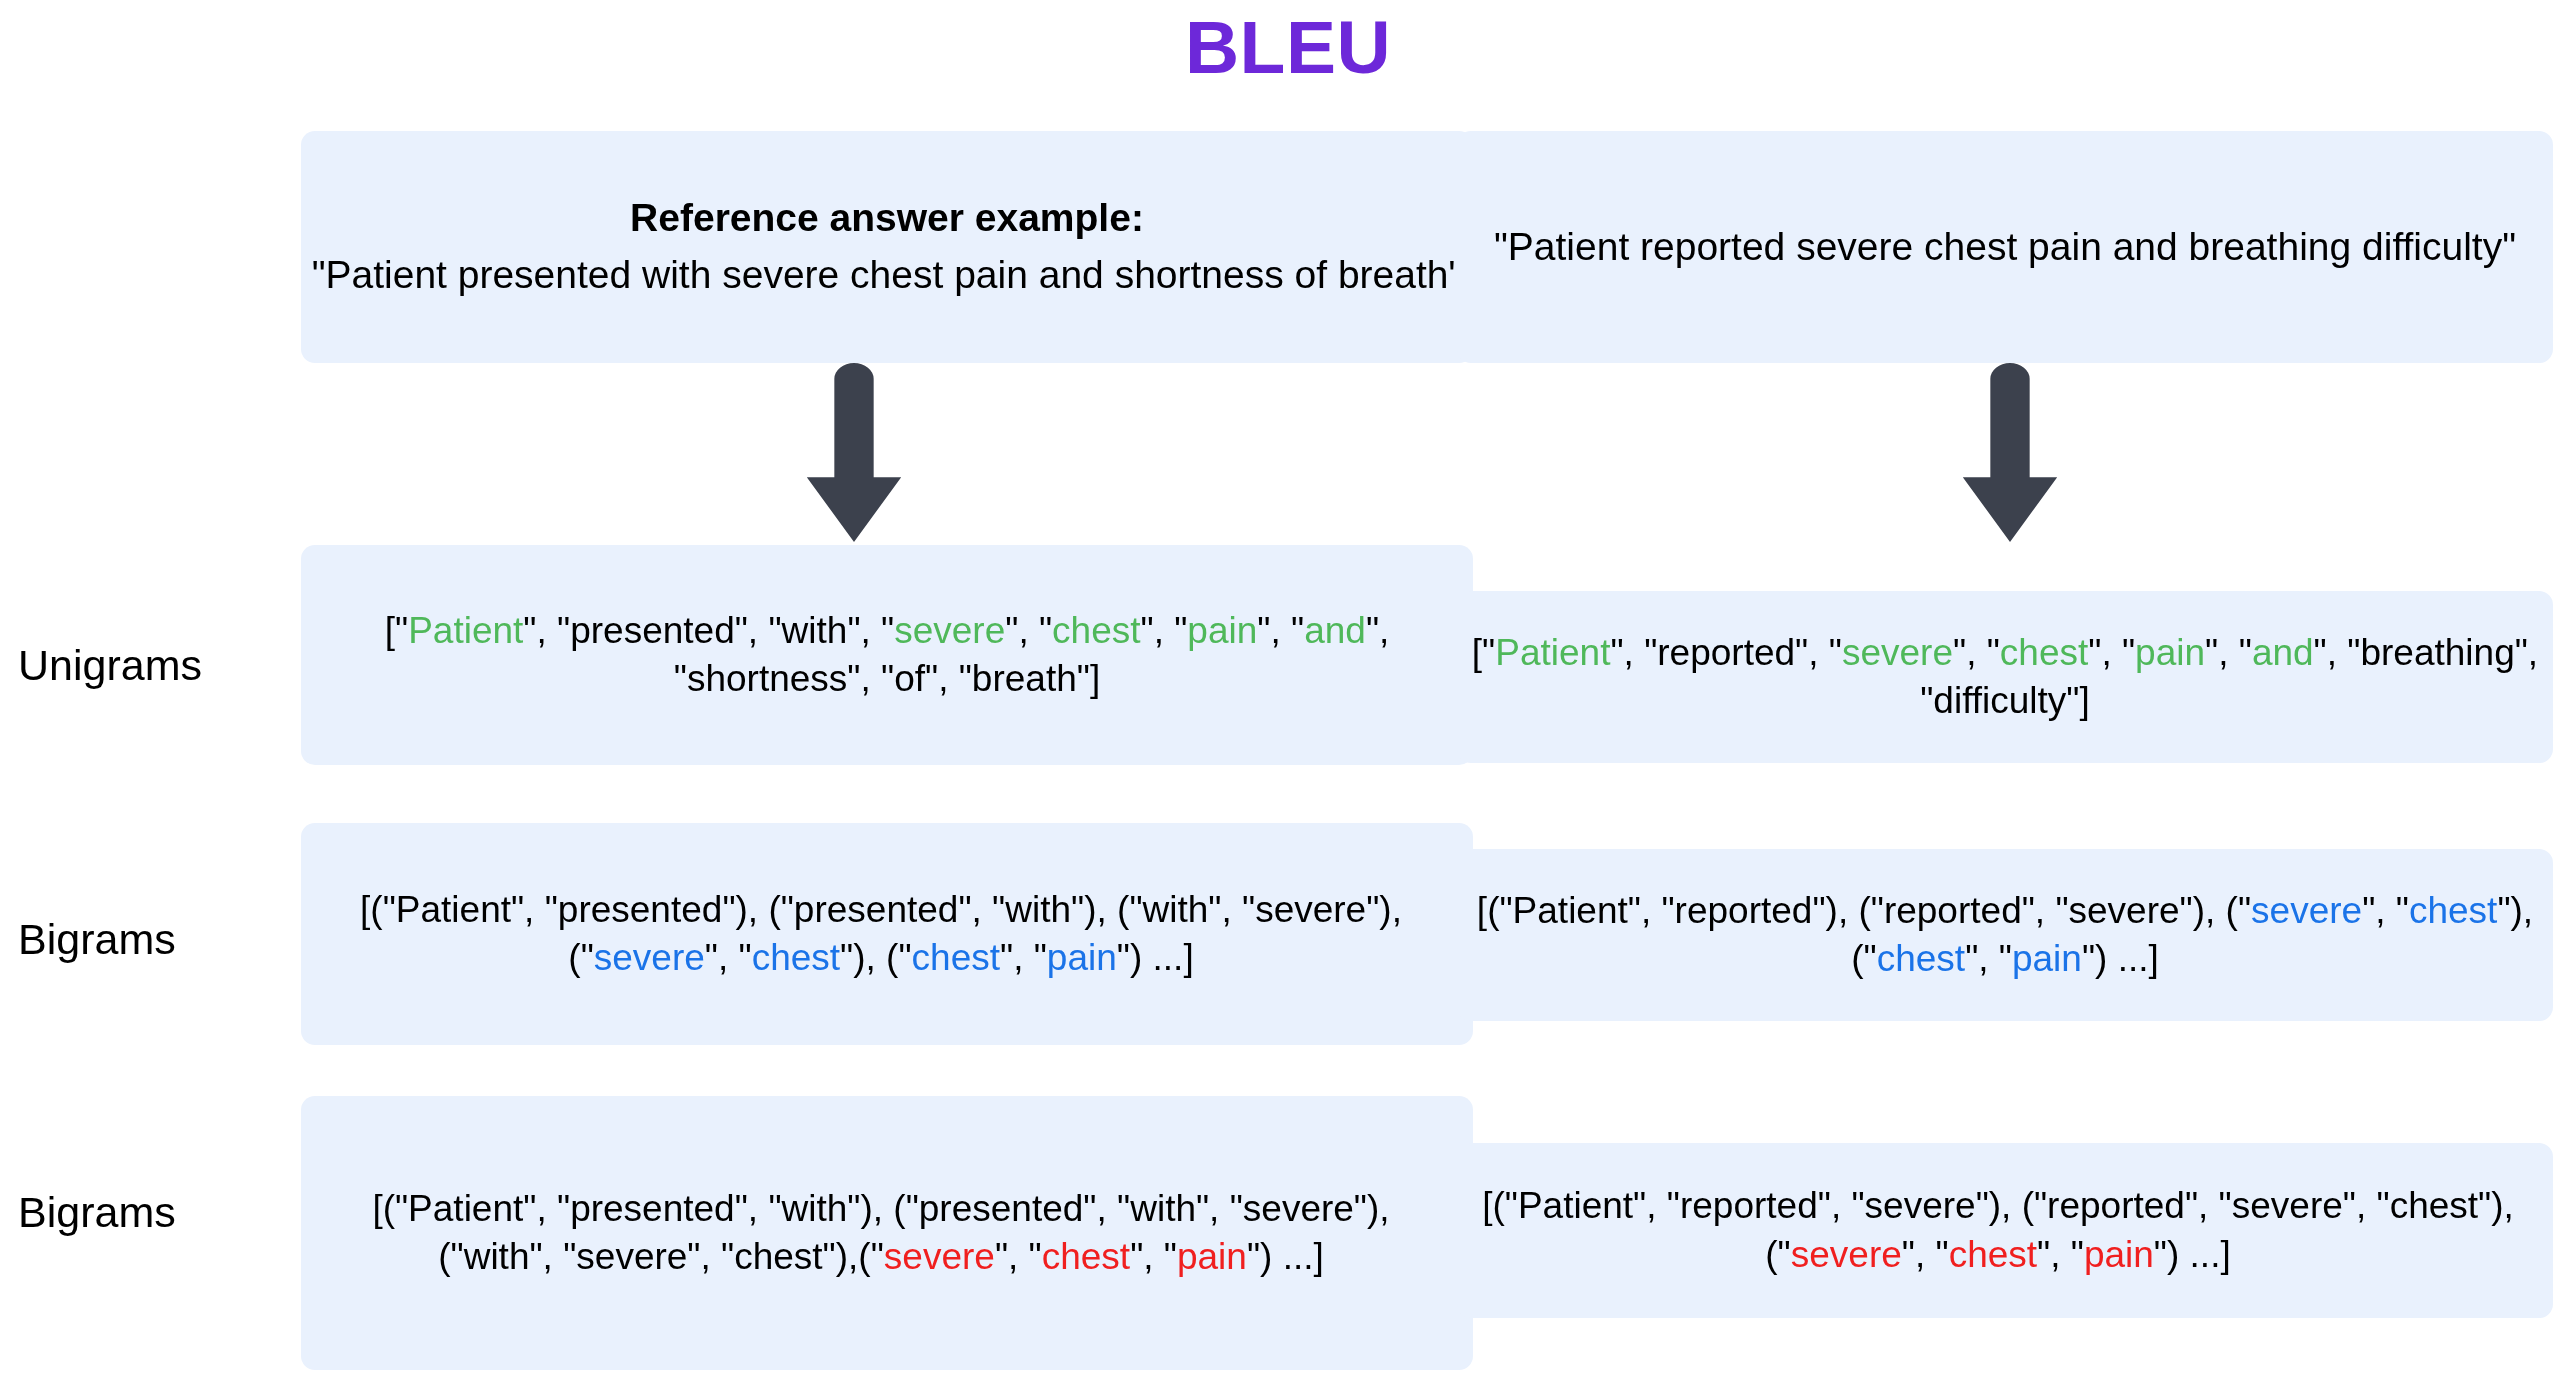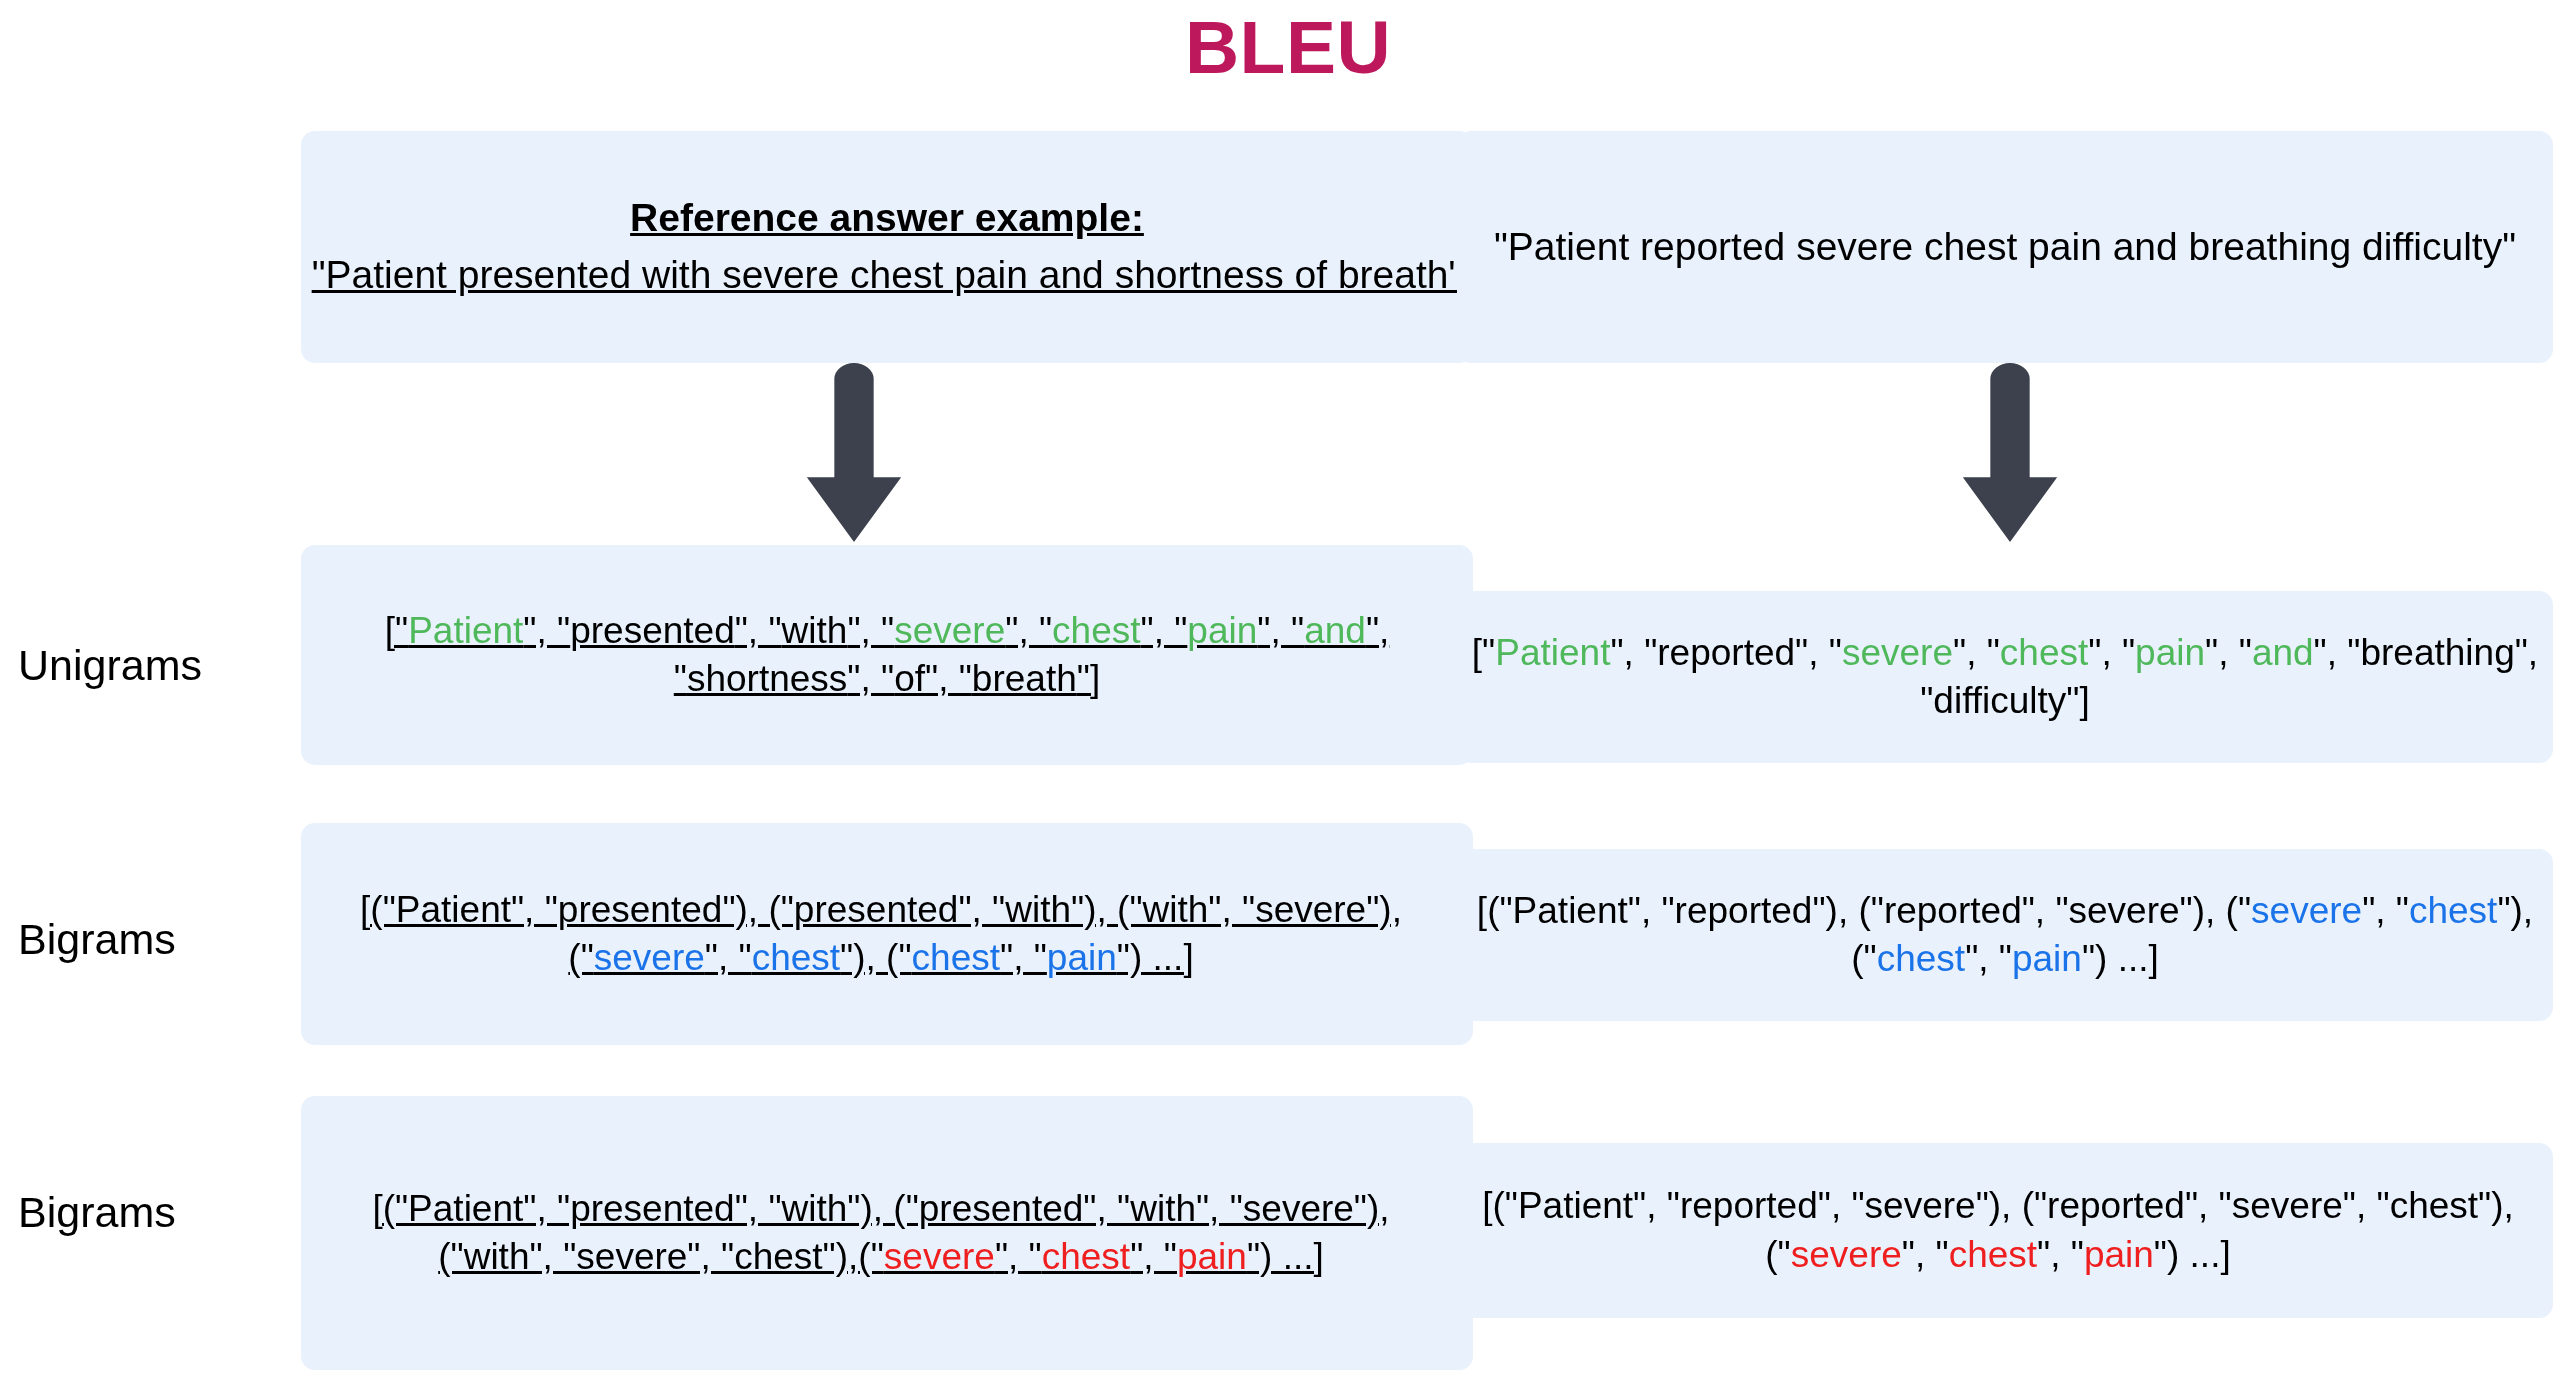--- a/index.html
+++ b/index.html
@@ -16,39 +16,39 @@
   }
 
   
   .title {
     position: absolute;
     top: 6px; left: 0; width: 2576px;
     text-align: center;
     font-size: 75px;
     font-weight: bold;
     letter-spacing: 0.5px;
-    color: #be185d;
+    color: #6d28d9;
     line-height: 1.1;
   }
 
   
   .box {
     position: absolute;
     background: #e9f1fd;
     border-radius: 14px;
     display: flex;
     flex-direction: column;
     align-items: center;
     justify-content: center;
     text-align: center;
     line-height: 1.30;
   }
   .box .inner { width: 100%; padding: 0 6px; }
 
-  .col-l { left: 301px; width: 1172px; text-decoration: underline; }
+  .col-l { left: 301px; width: 1172px; }
   .col-r { left: 1457px; width: 1096px; }
 
   
   .row-head { top: 131px; height: 232px; }
   .head-title {
     font-size: 39px;
     font-weight: bold;
     margin-bottom: 6px;
     display: block;
   }

